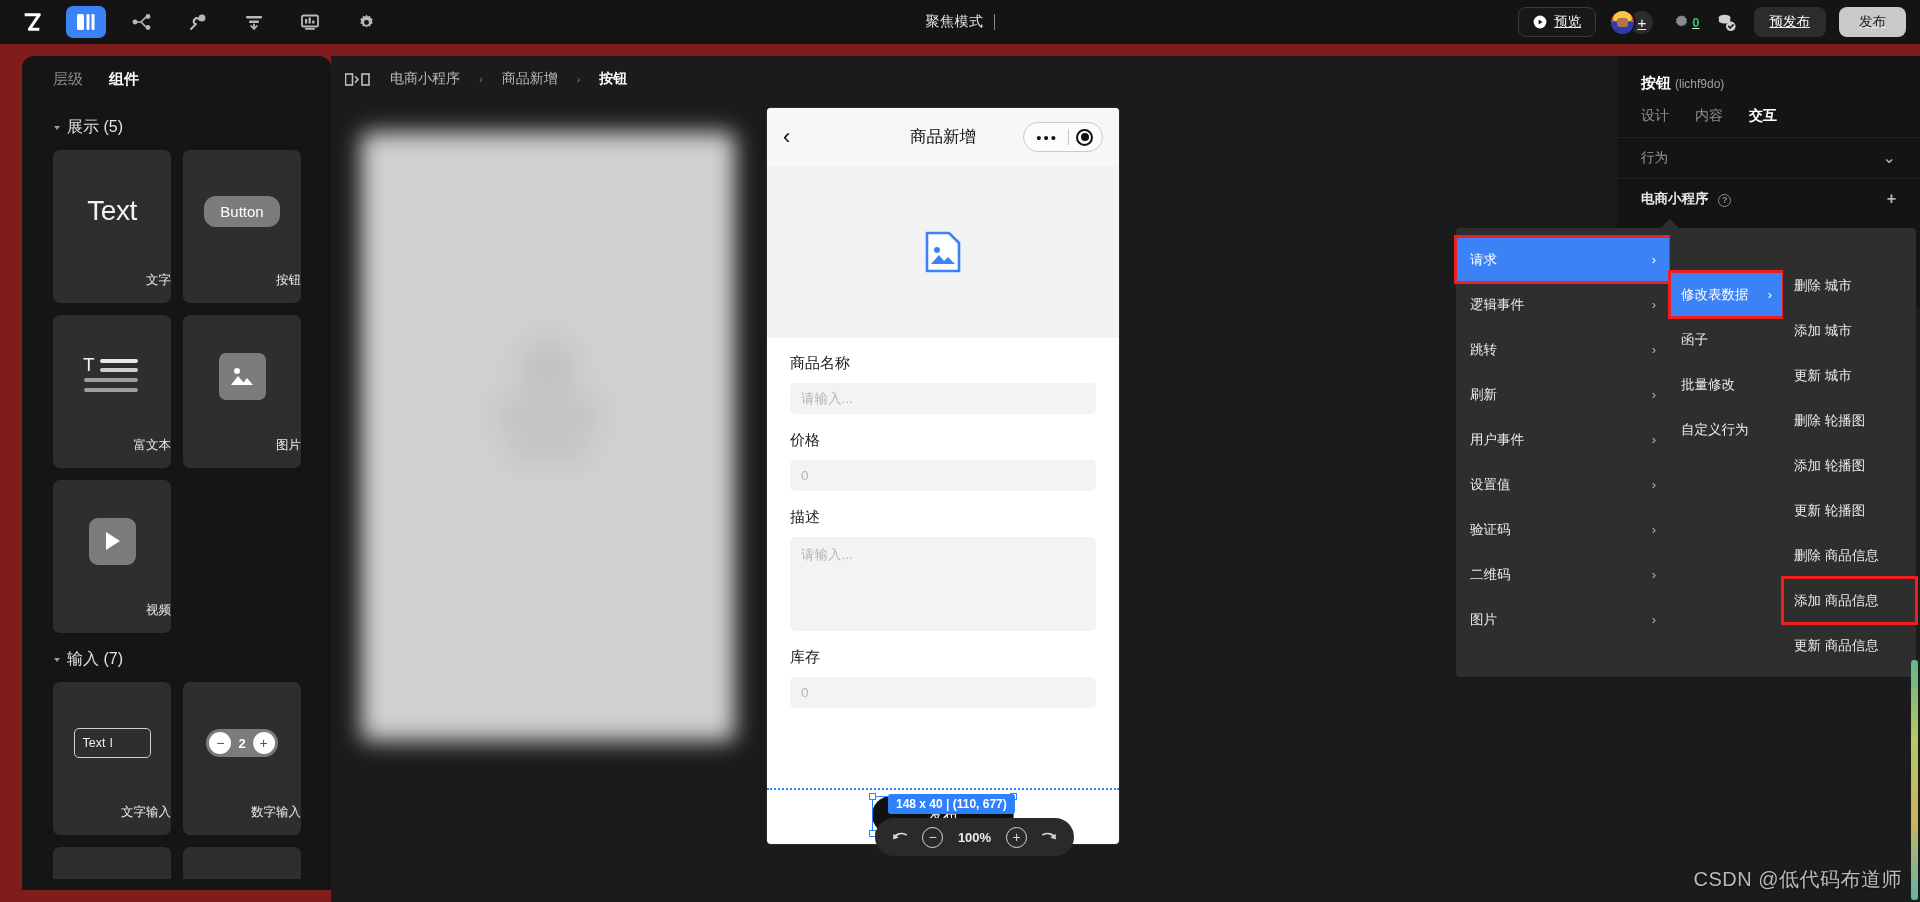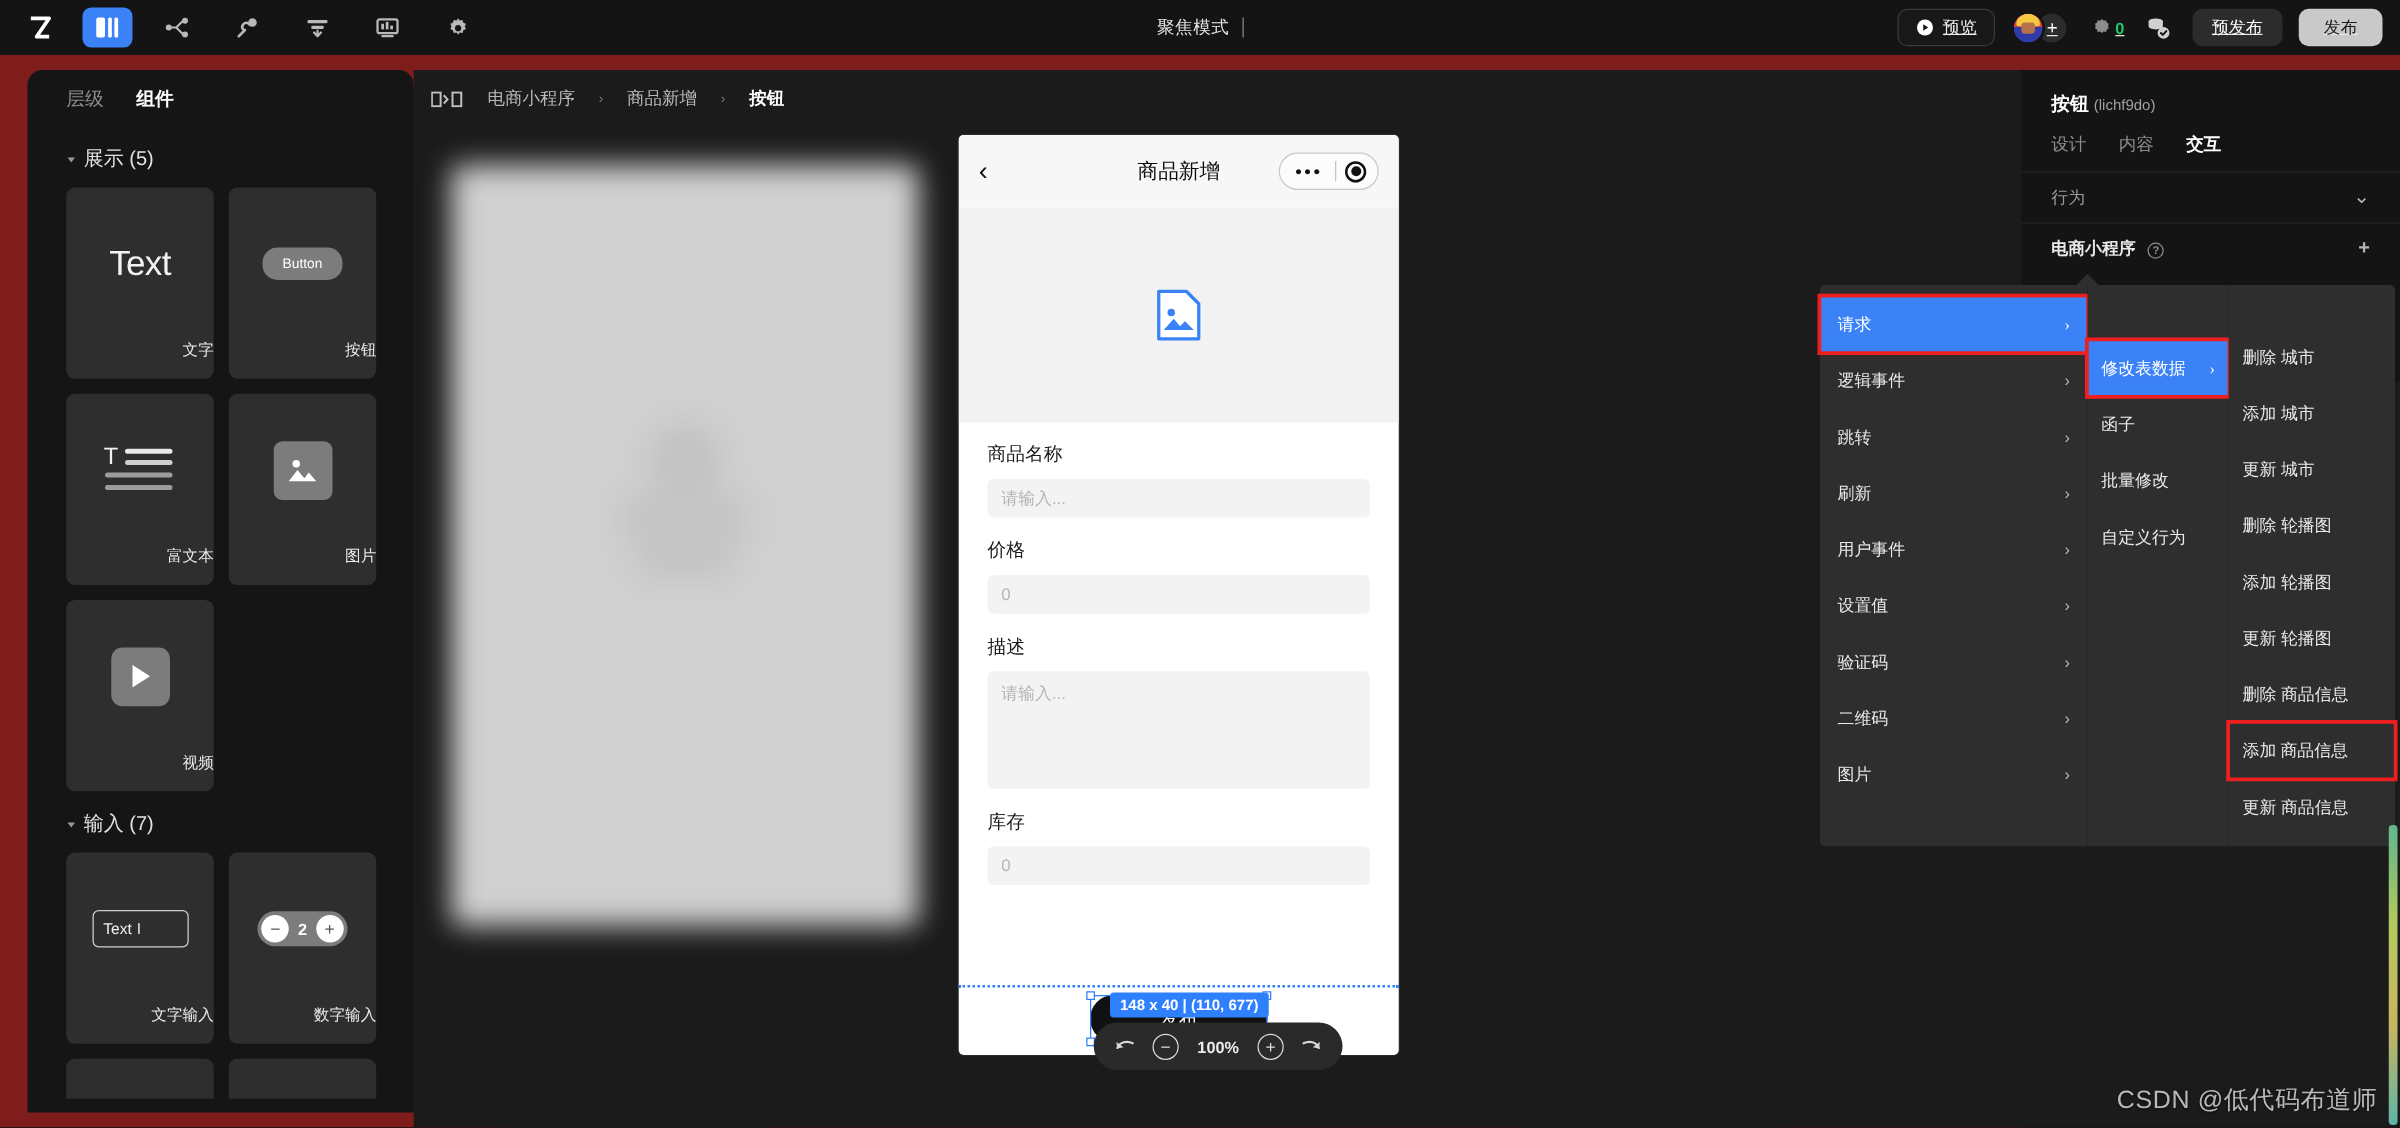--- a/index.html
+++ b/index.html
@@ -94,21 +94,21 @@
   .comp-grid { display:grid; grid-template-columns:repeat(2,118px); gap:12px; }
   .comp-card {
     width:118px; height:153px; background:#2e2e2e; border-radius:7px;
     display:flex; flex-direction:column; align-items:flex-end; justify-content:space-between;
     padding:0 0 14px 0; cursor:pointer; overflow:hidden; position:relative;
   }
   .comp-vis { flex:1; display:flex; align-items:center; justify-content:center; width:100%; }
   .comp-label { font-size:12.5px; color:#eaeaea; }
   .mini-text { font-size:28px; color:#f2f2f2; font-weight:400; letter-spacing:-0.5px; }
   .mini-button {
-    background:#7c7c7c; color:#fff; font-size:11px;
+    background:#7c7c7c; color:#fff; font-size:15px;
     border-radius:12px; padding:7px 16px;
   }
   .mini-img { width:47px;height:47px;background:#7c7c7c; border-radius:7px; display:flex;align-items:center;justify-content:center;}
   .mini-video { width:47px;height:47px;background:#7c7c7c; border-radius:9px; display:flex;align-items:center;justify-content:center;}
   .mini-input {
     width:77px;height:30px;border:1px solid #cfcfcf; border-radius:5px;
     display:flex;align-items:center; padding-left:8px; font-size:12.5px; color:#f0f0f0;
   }
   .mini-stepper {
     background:#7c7c7c; border-radius:16px; height:28px; padding:0 3px;
@@ -255,21 +255,21 @@
     outline:none; font-family:"Liberation Sans", sans-serif;
   }
   .dd-search::placeholder { color:#a2a2a2; }
   .dd-item {
     display:flex; align-items:center; justify-content:space-between;
     height:45px; padding:0 14px; font-size:13.5px; color:#eaeaea; cursor:pointer;
   }
   .dd-item .chev { color:#b9b9b9; font-size:13px; }
   .dd-item.sel { background:#3b82f6; color:#fff; }
   .dd-item.sel .chev { color:#fff; }
-  .hl-red { outline:3px solid #f01f1f; outline-offset:-1px;font-family:Liberation Serif, serif; }
+  .hl-red { outline:3px solid #f01f1f; outline-offset:-1px; }
 
   .dd-col2 { width:113px; background:#2e2e2e; padding:9px 0; }
   .dd-col2 .dd-item { padding:0 11px; }
   .dd-col3 { width:133px; background:#2e2e2e; border-radius:0 4px 4px 0; padding:9px 0; }
   .dd-col3 .dd-item { padding:0 11px; justify-content:flex-start; }
 
   
   .watermark {
     position:absolute; right:18px; bottom:9px;
     font-size:20px; color:#b9b9b9; letter-spacing:0.5px; z-index:80;

